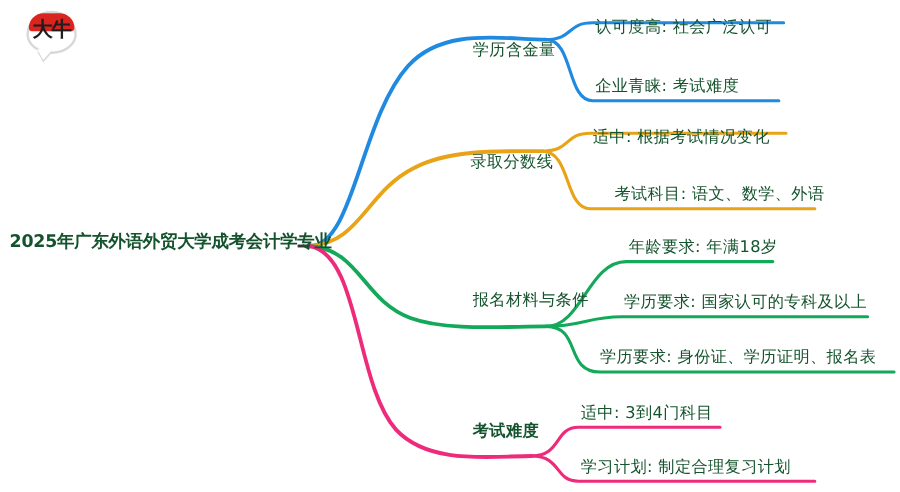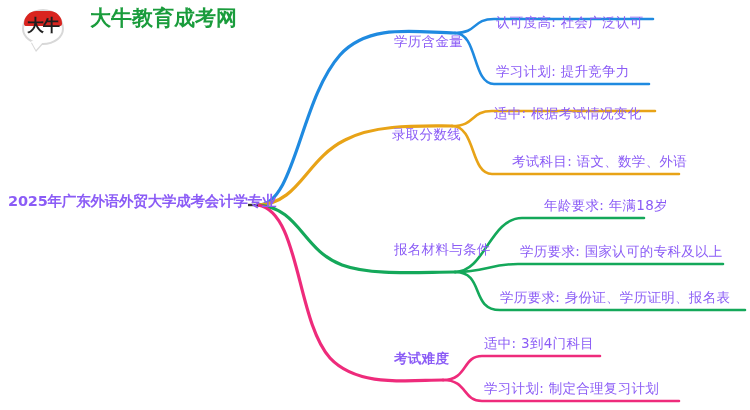--- a/index.html
+++ b/index.html
@@ -97,21 +97,21 @@
     font-weight: bold;
     color: #6f6f6f;
     letter-spacing: 0.4px;
     white-space: nowrap;
   }
 
   
   .node {
     position: absolute;
     white-space: nowrap;
-    color: #8b5cf6;
+    color: #14532d;
     font-family: "DejaVu Sans", "Liberation Sans", sans-serif;
   }
   .root-node {
     font-size: 14.5px;
     font-weight: bold;
     left: 8px;
     top: 192px;
     letter-spacing: -0.2px;
   }
   .branch-node {
@@ -150,35 +150,34 @@
 </svg>
 
 <div class="logo-wrap">
   <div class="logo-mark">
     <div class="logo-bubble"></div>
     <div class="logo-bubble-top" style="background: rgb(217, 36, 31);"></div>
     <div class="logo-tail"></div>
     <div class="logo-cn">大牛</div>
   </div>
   <div class="logo-text">
-    <div class="logo-title" style="color: rgb(26, 156, 60);">大牛教育成考网</div>
   </div>
 </div>
 
 <div class="node root-node">2025年广东外语外贸大学成考会计学专业</div>
 
 <div class="node branch-node" style="left:352px; top:33px;">学历含金量</div>
 <div class="node branch-node" style="left:350px; top:126px;">录取分数线</div>
 <div class="node branch-node" style="left:352px; top:241px;">报名材料与条件</div>
 <div class="node branch-node" style="left:352px; top:350px;font-weight:bold;">考试难度</div>
 
 <div class="node leaf-node" style="left:496px; top:14px;">认可度高: 社会广泛认可</div>
-<div class="node leaf-node" style="left:496px; top:63px;">学习计划: 提升竞争力</div>
+<div class="node leaf-node" style="left:496px; top:63px;">企业青睐: 考试难度</div>
 
 <div class="node leaf-node" style="left:494px; top:105px;">适中: 根据考试情况变化</div>
 <div class="node leaf-node" style="left:512px; top:153px;">考试科目: 语文、数学、外语</div>
 
-<div class="node leaf-node" style="left:544px; top:197px;">年龄要求: 年满18岁</div>
+<div class="node leaf-node" style="left:524px; top:197px;">年龄要求: 年满18岁</div>
 <div class="node leaf-node" style="left:520px; top:243px;">学历要求: 国家认可的专科及以上</div>
 <div class="node leaf-node" style="left:500px; top:289px;">学历要求: 身份证、学历证明、报名表</div>
 
 <div class="node leaf-node" style="left:484px; top:335px;">适中: 3到4门科目</div>
 <div class="node leaf-node" style="left:484px; top:380px;">学习计划: 制定合理复习计划</div>
 
 </body></html>

